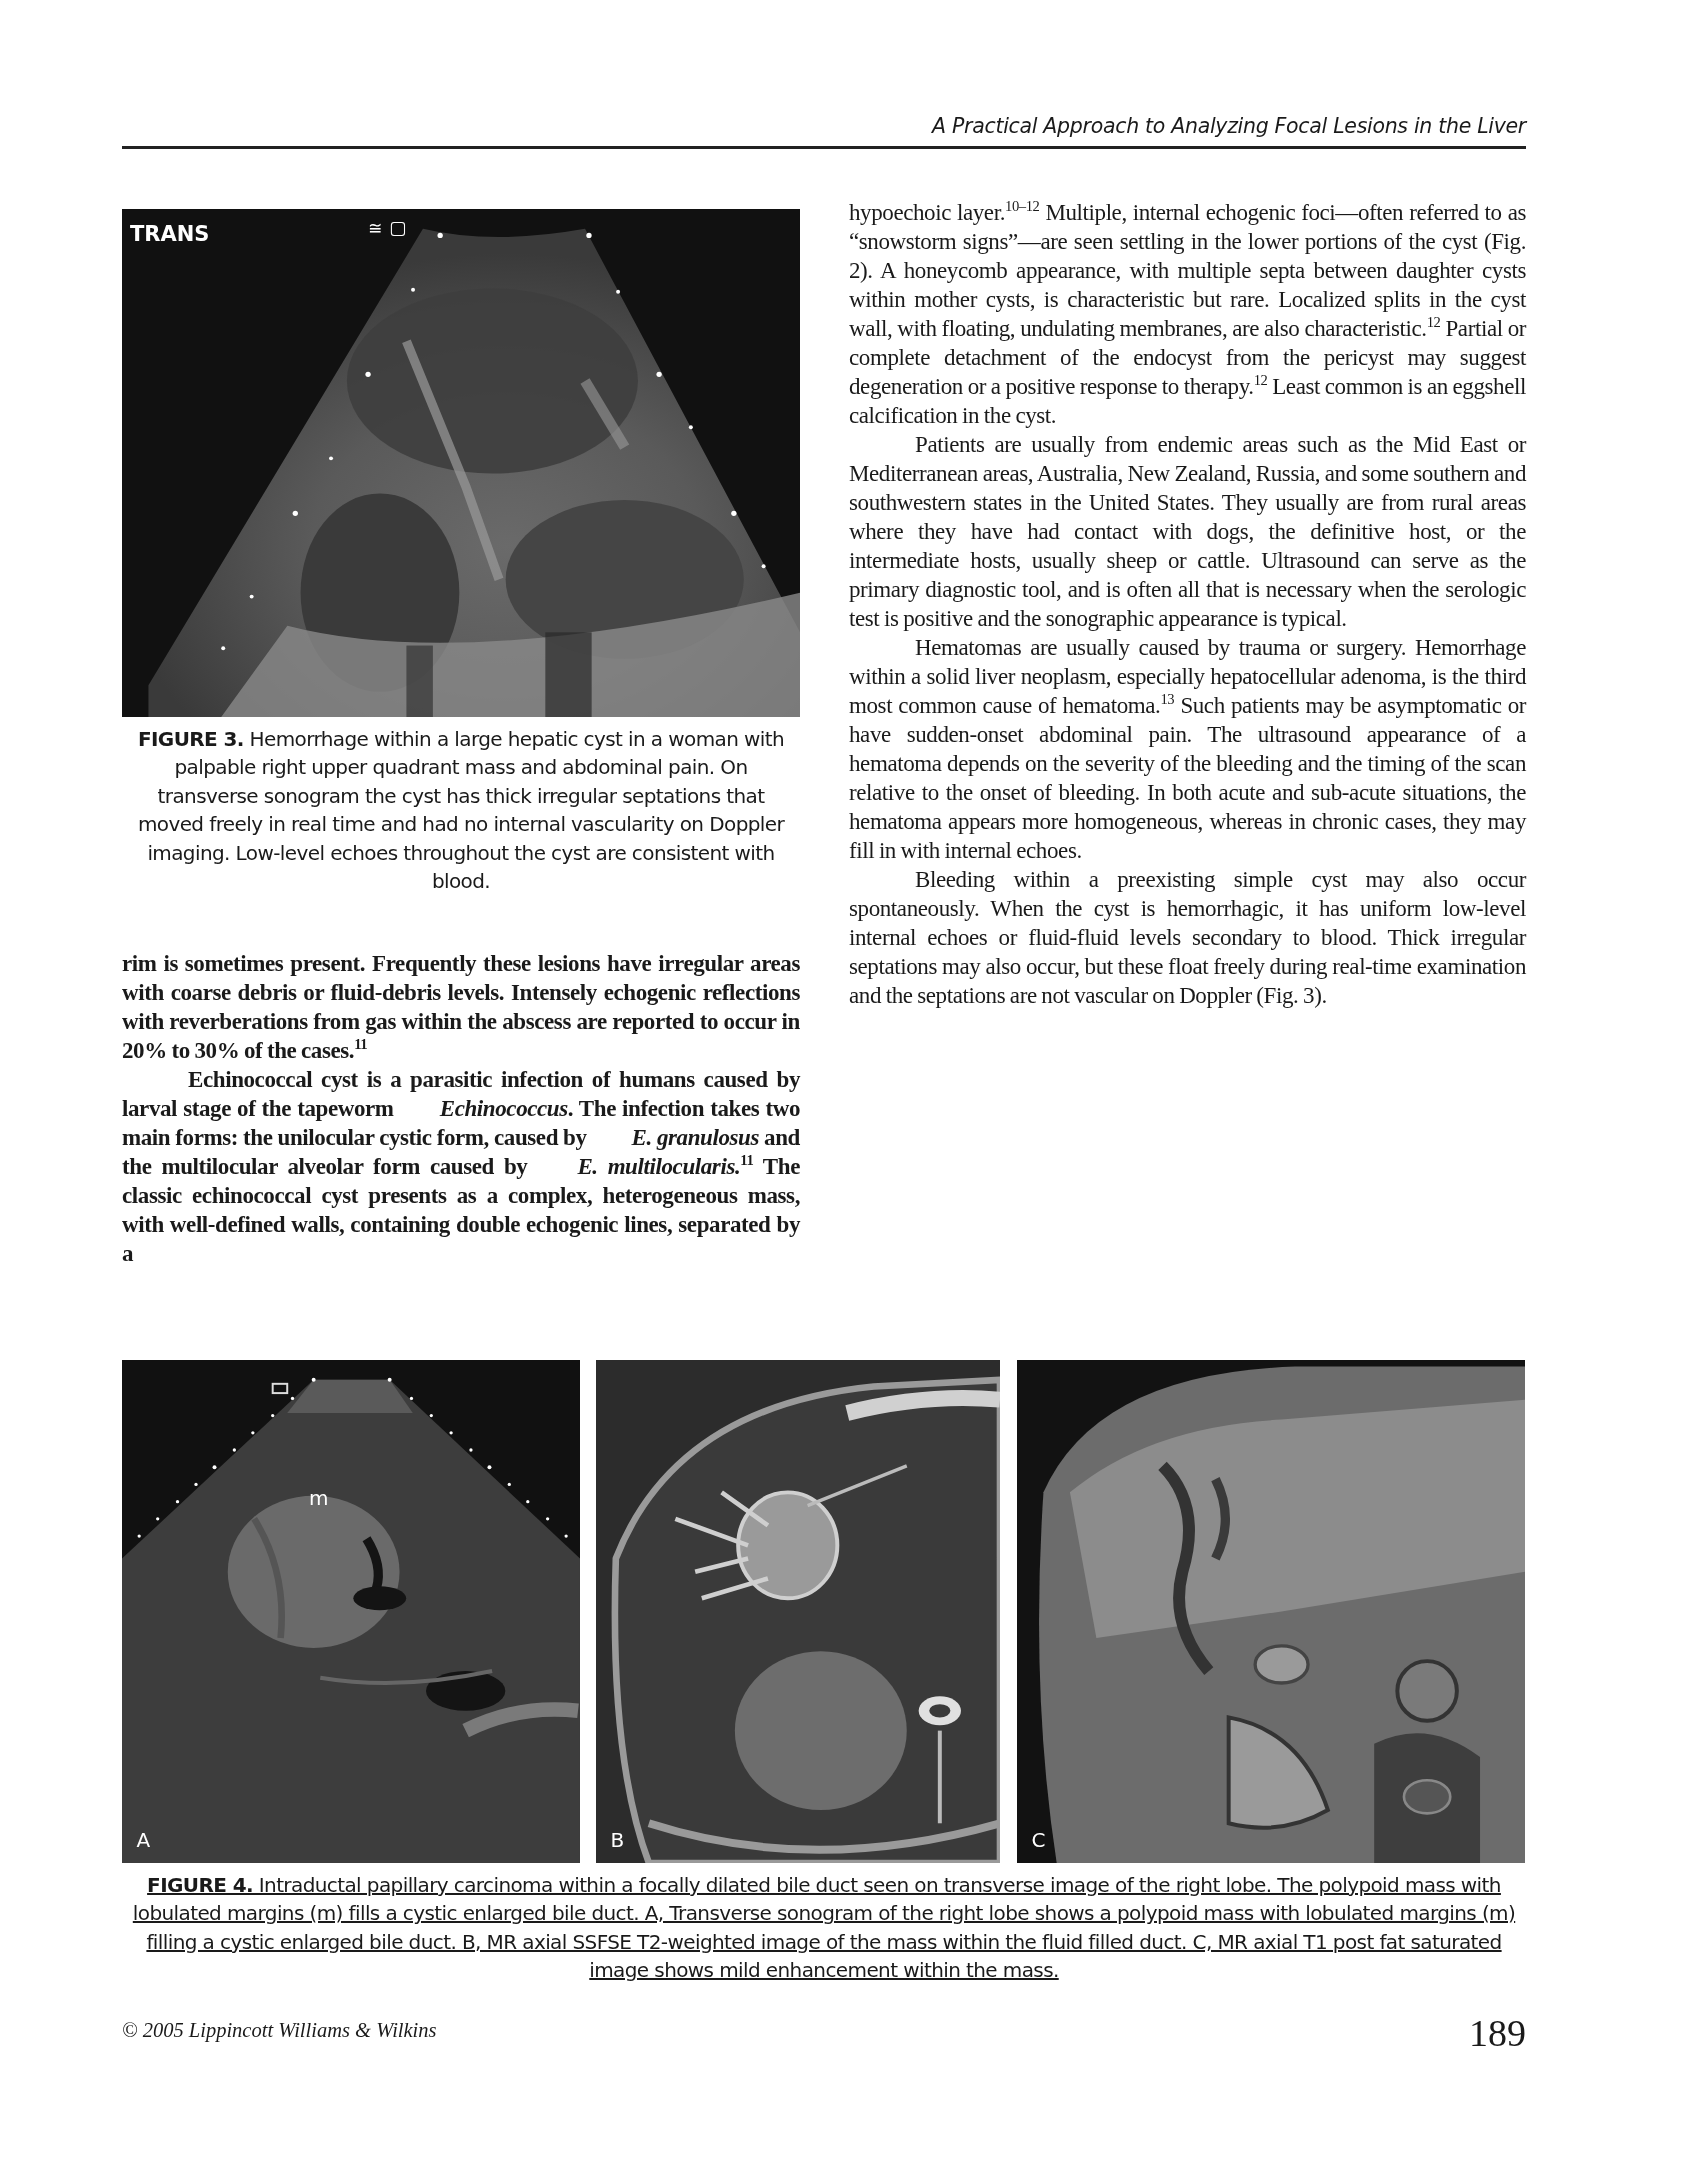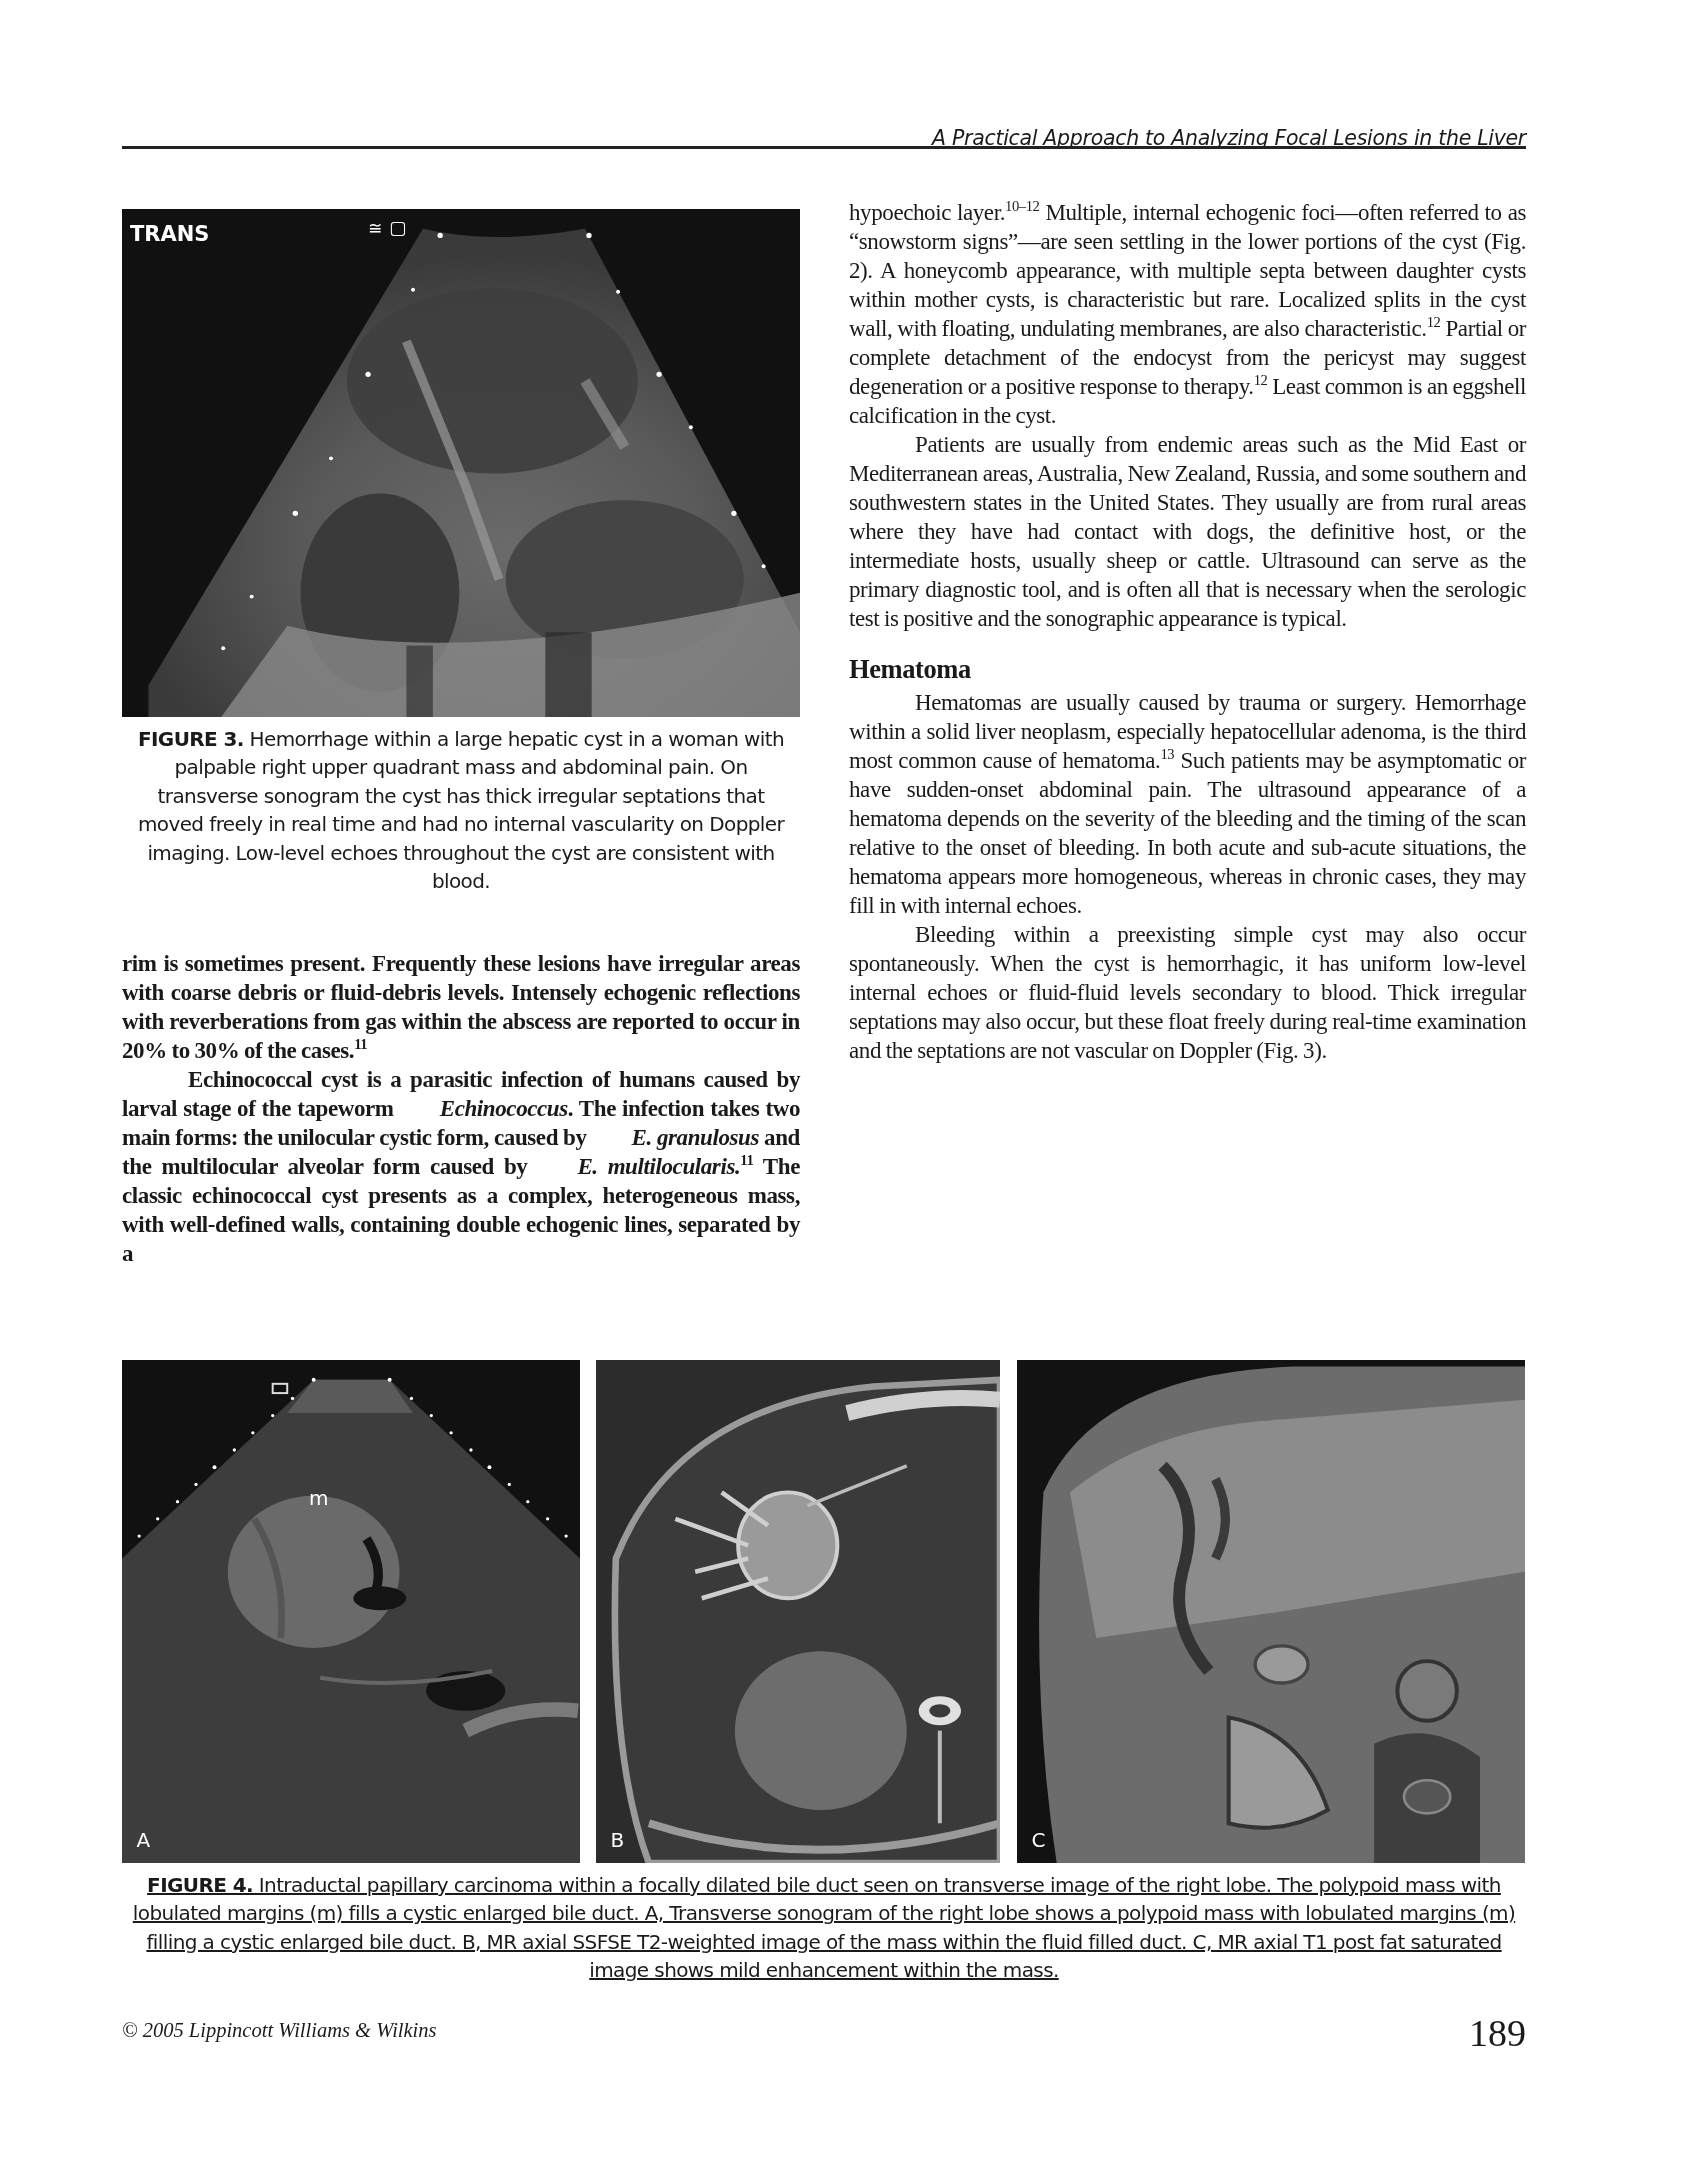--- a/index.html
+++ b/index.html
@@ -2,21 +2,21 @@
 <html style="font-size:10.6px"><head>
 <meta charset="utf-8">
 <style>
   html, body { margin: 0; padding: 0; background: #ffffff; }
   body { width: 1687px; height: 2183px; position: relative; overflow: hidden; color: #1a1a1a; }
   .abs { position: absolute; }
 
   
   .run-head { left: 122px; top: 114px; width: 1404px; height: 33px; font-family: "DejaVu Sans", sans-serif; font-style: italic; font-size: 20.5px; letter-spacing: -0.3px; }
   .run-head .left { position: absolute; left: 0; top: 0; }
-  .run-head .right { position: absolute; right: 0; top: 12px; text-align: center; }
+  .run-head .right { position: absolute; right: 0; top: 0; text-align: center; }
   .run-rule { left: 122px; top: 146px; width: 1404px; height: 3.3px; background: #222; }
 
   
   .fig-img { overflow: hidden; background: #be185d; }
   .fig-img svg { display: block; width: 100%; height: 100%; }
   .img-label { position: absolute; color: #ffffff; font-family: "DejaVu Sans", sans-serif; font-size: 20px; }
 
   
   .caption { font-family: "DejaVu Sans", sans-serif; font-size: 20px; line-height: 28.4px; letter-spacing: -0.6px; text-align: center; }
   .caption .fig-no { font-weight: bold; }
@@ -86,21 +86,20 @@
 </div>
 
 <div class="abs col" style="left:122px; top:949px; width:678px;font-weight:bold;">
   <p><span>rim is sometimes present. Frequently these lesions have irregular areas with coarse debris or fluid-debris levels. Intensely echogenic reflections with reverberations from gas within the abscess are reported to occur in 20% to 30% of the cases.</span><sup>11</sup></p>
   <p class="indent"><span>Echinococcal cyst is a parasitic infection of humans caused by larval stage of the tapeworm </span><i>Echinococcus</i><span>. The infection takes two main forms: the unilocular cystic form, caused by </span><i>E. granulosus</i><span> and the multilocular alveolar form caused by </span><i>E. multilocularis.</i><sup>11</sup><span> The classic echinococcal cyst presents as a complex, heterogeneous mass, with well-defined walls, containing double echogenic lines, separated by a</span></p>
 </div>
 
 <div class="abs col" style="left:849px; top:198px; width:677px;">
   <p><span>hypoechoic layer.</span><sup>10–12</sup><span> Multiple, internal echogenic foci—often referred to as “snowstorm signs”—are seen settling in the lower portions of the cyst (Fig. 2). A honeycomb appearance, with multiple septa between daughter cysts within mother cysts, is characteristic but rare. Localized splits in the cyst wall, with floating, undulating membranes, are also characteristic.</span><sup>12</sup><span> Partial or complete detachment of the endocyst from the pericyst may suggest degeneration or a positive response to therapy.</span><sup>12</sup><span> Least common is an eggshell calcification in the cyst.</span></p>
   <p class="indent">Patients are usually from endemic areas such as the Mid East or Mediterranean areas, Australia, New Zealand, Russia, and some southern and southwestern states in the United States. They usually are from rural areas where they have had contact with dogs, the definitive host, or the intermediate hosts, usually sheep or cattle. Ultrasound can serve as the primary diagnostic tool, and is often all that is necessary when the serologic test is positive and the sonographic appearance is typical.</p>
-  <div class="section-head">Hematoma</div>
   <p class="indent"><span>Hematomas are usually caused by trauma or surgery. Hemorrhage within a solid liver neoplasm, especially hepatocellular adenoma, is the third most common cause of hematoma.</span><sup>13</sup><span> Such patients may be asymptomatic or have sudden-onset abdominal pain. The ultrasound appearance of a hematoma depends on the severity of the bleeding and the timing of the scan relative to the onset of bleeding. In both acute and sub-acute situations, the hematoma appears more homogeneous, whereas in chronic cases, they may fill in with internal echoes.</span></p>
   <p class="indent">Bleeding within a preexisting simple cyst may also occur spontaneously. When the cyst is hemorrhagic, it has uniform low-level internal echoes or fluid-fluid levels secondary to blood. Thick irregular septations may also occur, but these float freely during real-time examination and the septations are not vascular on Doppler (Fig. 3).</p>
 </div>
 
 <div class="abs fig-img" style="left:122px; top:1360px; width:458px; height:503px;">
   <svg viewBox="0 0 693 760" preserveAspectRatio="none">
     <rect width="693" height="760" fill="#111"></rect>
     <path d="M290 30 L405 30 L693 300 L693 760 L0 760 L0 300 Z" fill="#3d3d3d"></path>
     <path d="M290 30 L405 30 L440 80 L250 80 Z" fill="#5a5a5a"></path>
     <ellipse cx="290" cy="320" rx="130" ry="115" fill="#6a6a6a"></ellipse>

